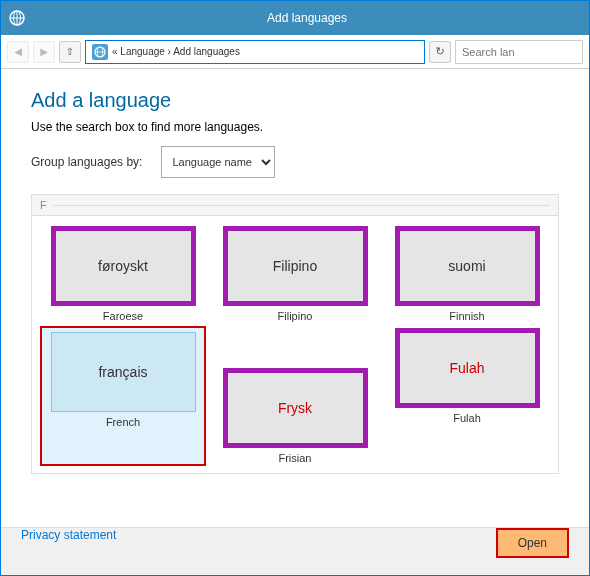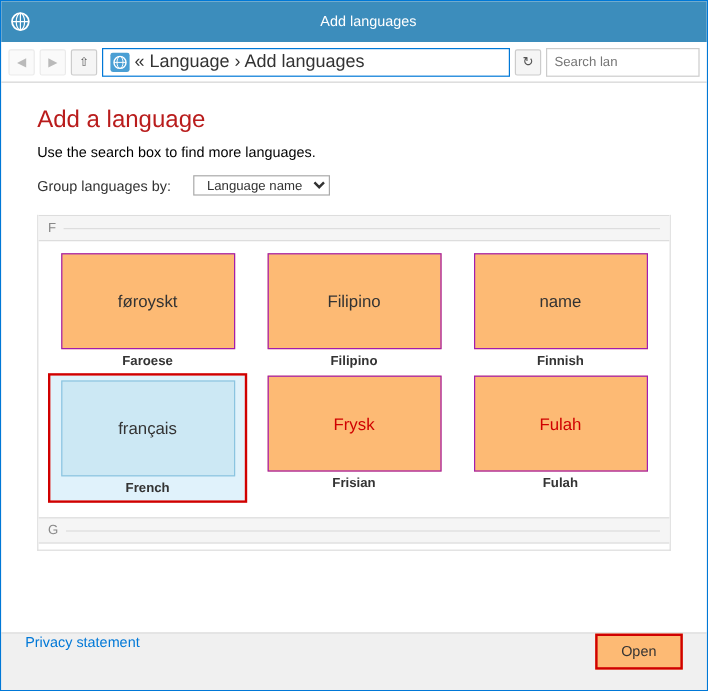--- a/index.html
+++ b/index.html
@@ -64,21 +64,21 @@
       padding: 0 6px;
       font-size: 11px;
       display: flex;
       align-items: center;
       background: white;
       color: #333;
     }
     .address-breadcrumb {
       display: flex;
       align-items: center;
-      font-size: 15px;
+      font-size: 10px;
       gap: 4px;
       justify-content: space-between;
     }
     .address-icon {
       width: 16px;
       height: 16px;
       background: #4a9fd4;
       border-radius: 2px;
       display: flex;
       align-items: center;
@@ -111,21 +111,21 @@
     
     .main-content {
       background: white;
       padding: 20px 30px 0 30px;
       height: calc(576px - 32px - 34px - 52px);
       overflow: hidden;
     }
 
     .page-title {
       font-size: 20px;
-      color: #b91c1c;
+      color: #0369a1;
       font-weight: normal;
       margin-bottom: 8px;
     }
 
     .subtitle {
       font-size: 12px;
       color: #000000;
       margin-bottom: 12px;
     }
 
@@ -133,21 +133,21 @@
       display: flex;
       align-items: center;
       gap: 19px;
       margin-bottom: 16px;
     }
     .group-by-label {
       font-size: 12px;
       color: #333;
     }
     .group-by-select {
-      height: 17px;
+      height: 32px;
       border: 1px solid #aaa;
       padding: 0 6px;
       font-size: 11px;
       color: #333;
       background: white;
       cursor: pointer;
     }
 
     
     .lang-area {
@@ -187,22 +187,22 @@
     .lang-item {
       display: flex;
       flex-direction: column;
       align-items: center;
       cursor: pointer;
     }
 
     .lang-tile {
       width: 145px;
       height: 80px;
-      border: 1px solid #a21caf;
-      background: #fdba74;
+      border: 5px solid #a21caf;
+      background: #e5e5e5;
       display: flex;
       align-items: center;
       justify-content: center;
       font-size: 14px;
       color: #333;
       margin-bottom: 4px;
       position: relative;
     }
 
     
@@ -226,30 +226,30 @@
     .lang-tile.french-tile::after {
       width: 145px;
       height: 80px;
       top: -6px;
       left: 8px;
       z-index: -2;
     }
 
     .lang-tile.frysk-tile {
       color: #d00000;
+      margin-top: 40px;
     }
     .lang-tile.fulah-tile {
       color: #d00000;
     }
 
     .lang-name {
       font-size: 11px;
       color: #333;
       text-align: right;
-      font-weight: bold;
     }
 
     .section-g {
       margin-top: 4px;
     }
 
     
     .footer {
       background: #f0f0f0;
       height: 52px;
@@ -345,21 +345,21 @@
           <span class="lang-name">Faroese</span>
         </div>
         <div class="lang-item">
           <div class="lang-tile">
             <span>Filipino</span>
           </div>
           <span class="lang-name">Filipino</span>
         </div>
         <div class="lang-item">
           <div class="lang-tile">
-            <span>name</span>
+            <span>suomi</span>
           </div>
           <span class="lang-name">Finnish</span>
         </div>
       </div>
 
       <div class="lang-grid" style="padding-top:0; margin-top:-4px;">
         <div class="lang-item" style="outline: 2px solid #d00000; background: #e0f2fb; padding: 4px;">
           <div class="lang-tile french-tile" style="position:relative; background:#cce8f4; border: 1px solid #8bc4e0; overflow:visible;">
 
             <div style="position:absolute; top:-4px; left:6px; width:100%; height:100%; background:#b8d8ec; border:1px solid #8bc4e0; z-index:-1;"></div>

